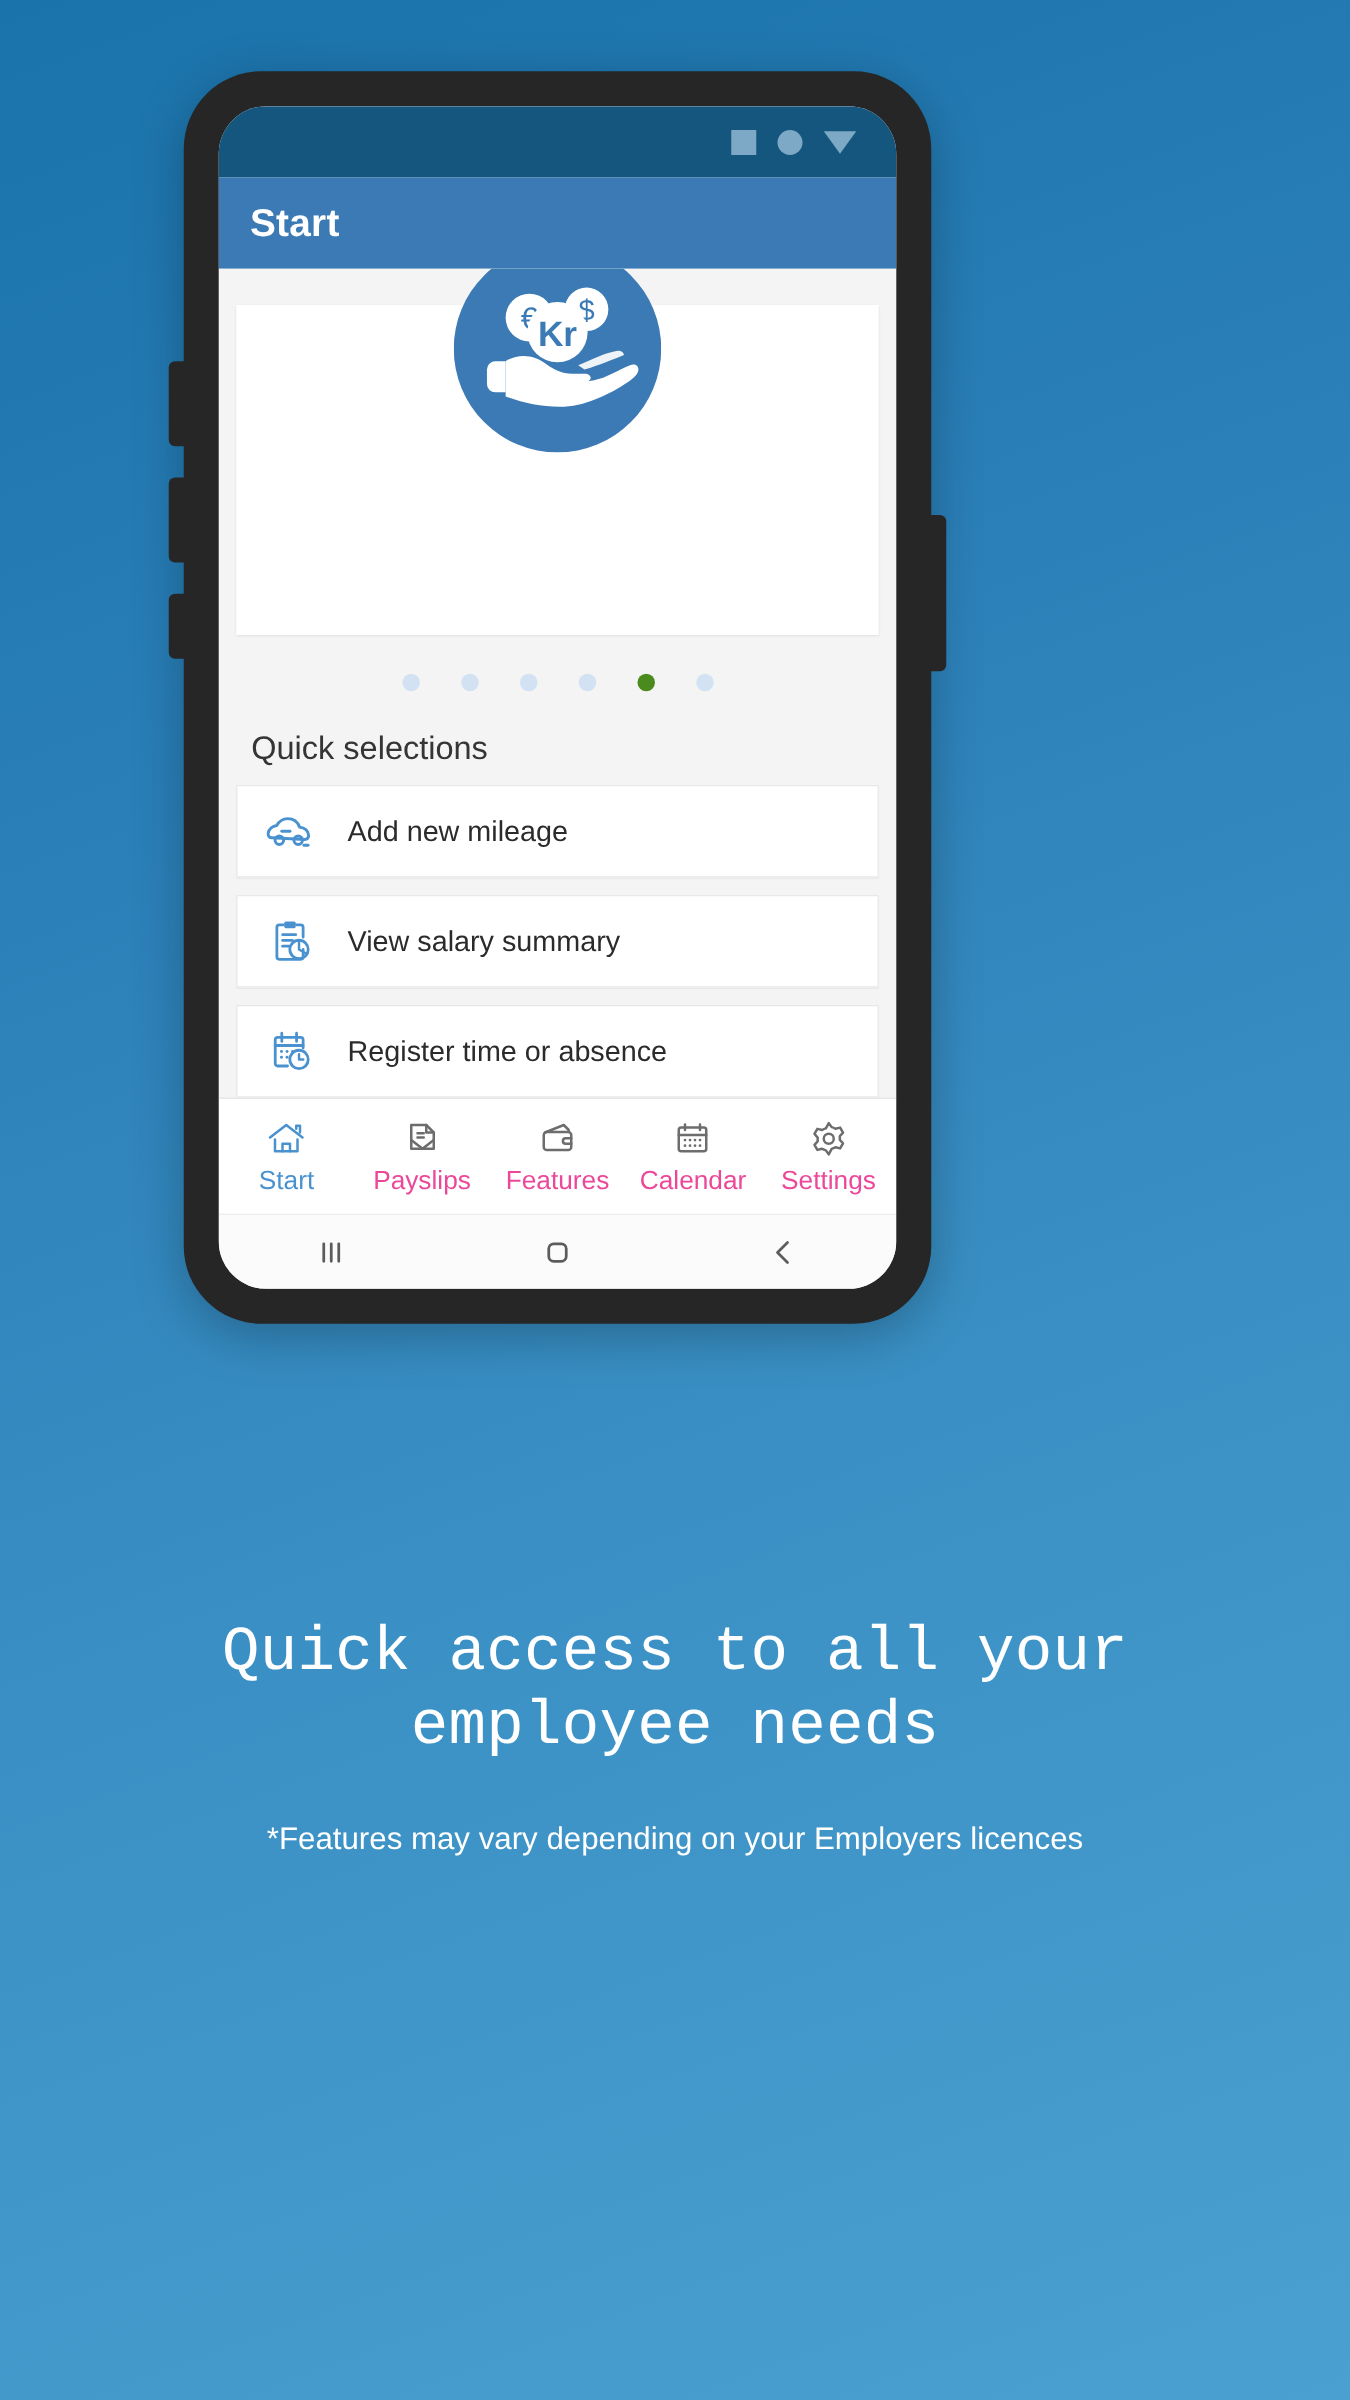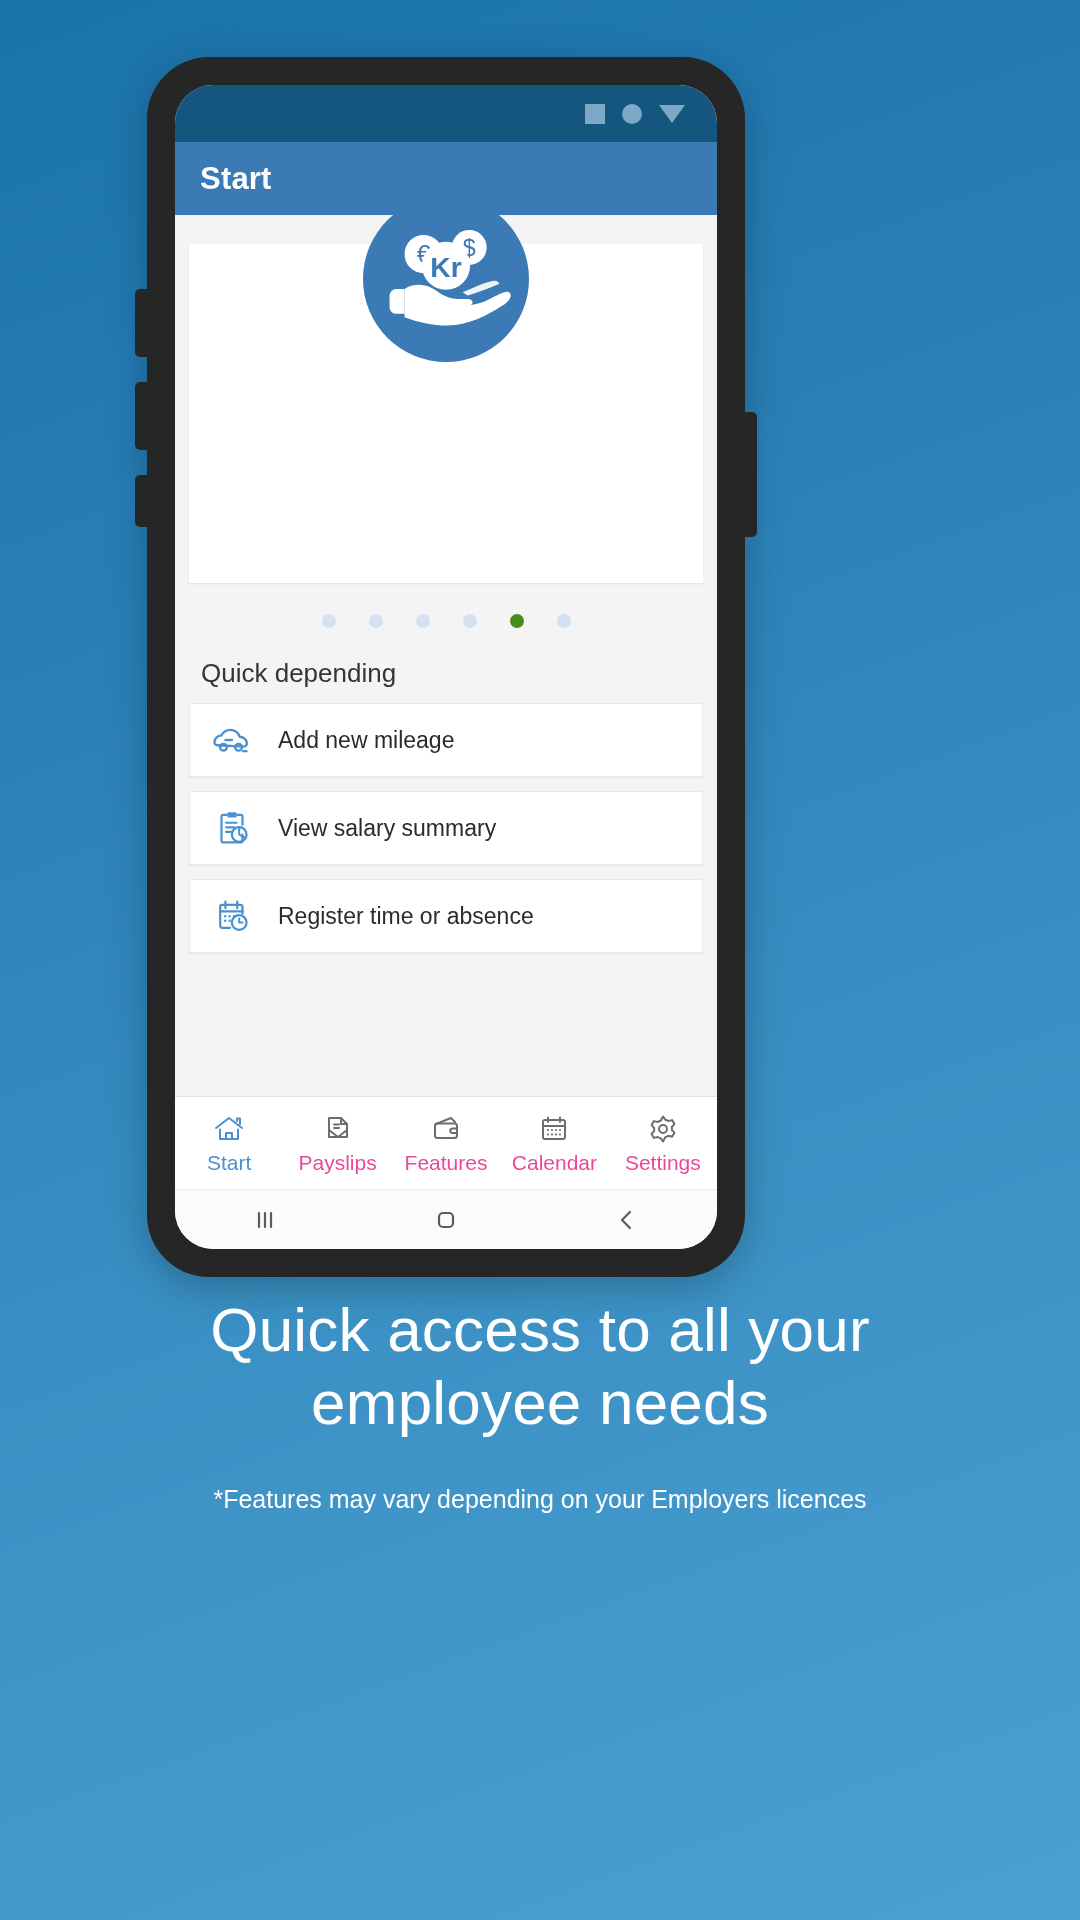--- a/index.html
+++ b/index.html
@@ -4,21 +4,21 @@
 <style>
   * { margin:0; padding:0; box-sizing:border-box; }
   html, body { width:1080px; height:1920px; }
   body {
     font-family: "Liberation Sans", sans-serif;
     background: linear-gradient(160deg, #1a73ab 0%, #2a7fb8 30%, #3a90c4 60%, #4aa0d0 100%);
     position:relative; overflow:hidden;
   }
 
   
-  .phone-wrap { position:absolute; left:147px; top:57px; width:598px; height:1220px; }
+  .phone-wrap { position:absolute; left:147px; top:57px; width:598px; height:1002px; }
   .phone-body {
     position:absolute; inset:0;
     background:#262626;
     border-radius:62px;
     box-shadow:0 10px 40px rgba(0,0,0,0.25);
   }
   .phone-screen {
     position:absolute; left:28px; top:28px; right:28px; bottom:28px;
     background:#f4f4f4;
     border-radius:38px;
@@ -104,22 +104,22 @@
     border-top:1px solid #ededed;
   }
   .an-btn { color:#5c5c5c; display:flex; align-items:center; justify-content:center; }
 
   
   .caption {
     position:absolute; left:0; right:0; top:1293px;
     text-align:center; color:#ffffff;
   }
   .caption-main {
-    font-size:62px; line-height:1.18; font-weight:normal;
-    padding:0 90px; letter-spacing:0.2px;
+    font-size:50px; line-height:1.18; font-weight:normal;
+    padding:0 90px; letter-spacing:0.2px;font-family:Liberation Mono, monospace;
   }
   .caption-sub { font-size:25px; margin-top:46px; padding:0 52px; }
 </style>
 </head>
 <body>
 
 <div class="phone-wrap">
   <div class="phone-body"></div>
 
   <div class="btn-side btn-left-1"></div>
@@ -164,21 +164,21 @@
 
       <div class="dots">
         <span class="dot"></span>
         <span class="dot"></span>
         <span class="dot"></span>
         <span class="dot"></span>
         <span class="dot active"></span>
         <span class="dot"></span>
       </div>
 
-      <div class="qs-label">Quick depending</div>
+      <div class="qs-label">Quick selections</div>
 
       <div class="qs-list">
 
         <div class="qs-item">
           <span class="qs-icon">
             <svg width="42" height="42" viewBox="0 0 32 32" fill="none" stroke="#4a92cf" stroke-width="1.8" stroke-linecap="round" stroke-linejoin="round">
               <path d="M5 20 c-1.6 0 -2.6 -1.2 -2.3 -2.8 c0.5 -2.6 2.7 -4.4 5.2 -4.7
                        c1.4 -2.4 3.5 -4.2 6.6 -4.2 c3.6 0 6.3 2.2 7.4 5.2 c3 0.4 5 2.3 5.4 4.6
                        c0.3 1.5 -0.7 2.9 -2.3 2.9 z"></path>
               <circle cx="9.5" cy="21.5" r="2.6"></circle>

